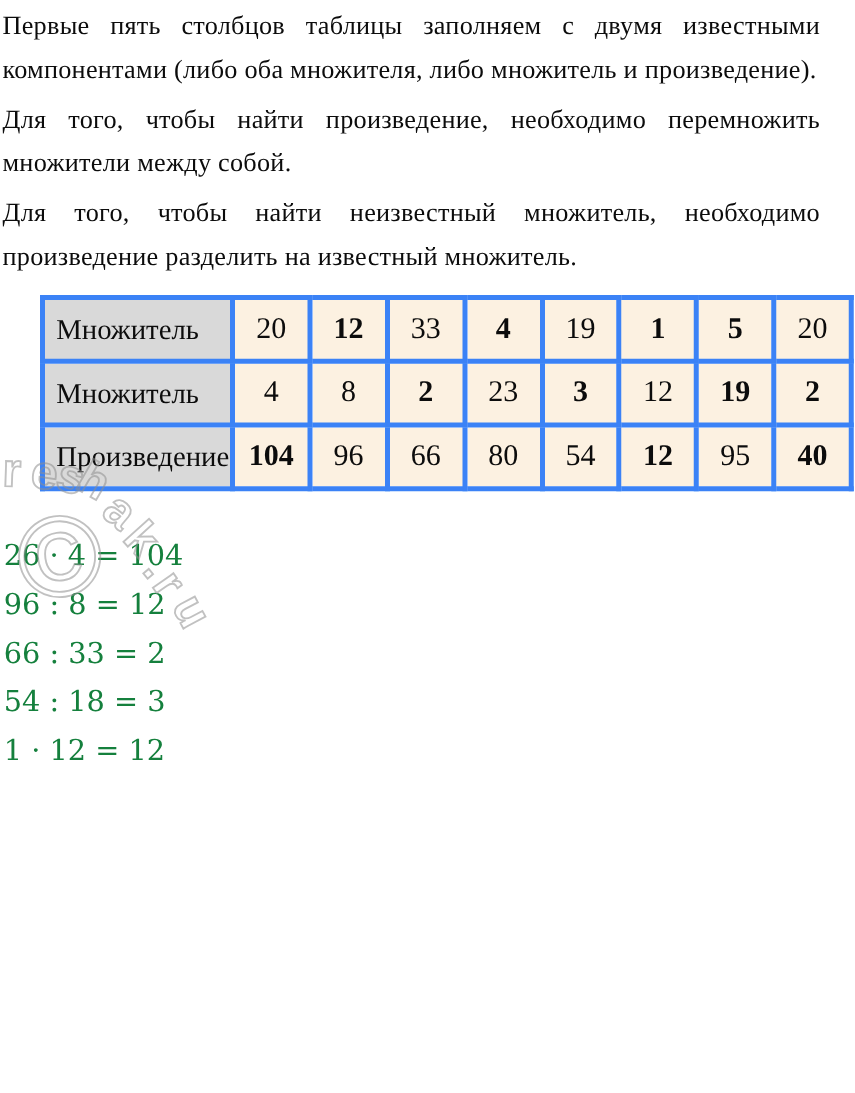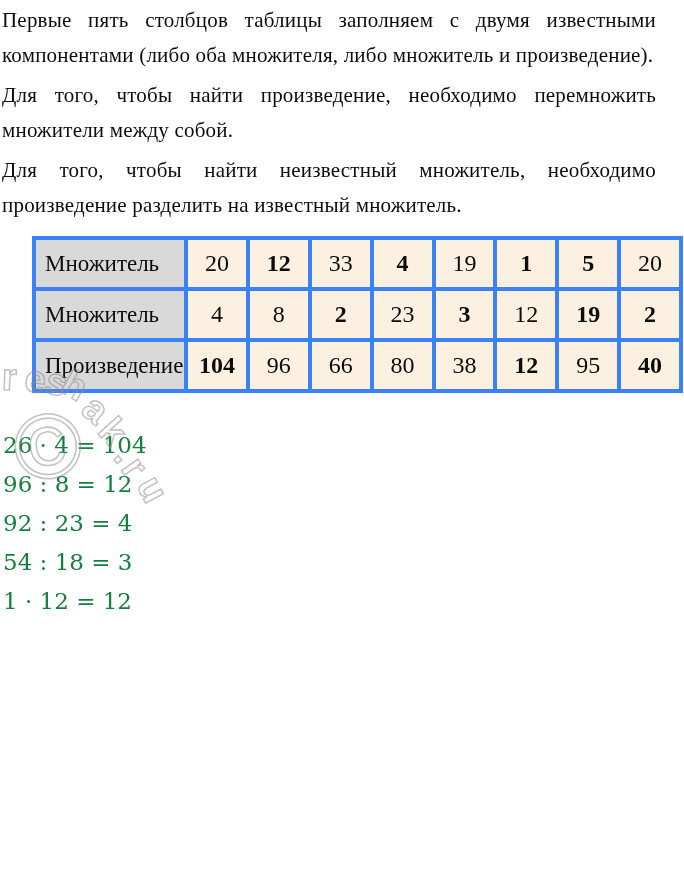--- a/index.html
+++ b/index.html
@@ -154,29 +154,29 @@
         <td>12</td>
         <td class="bold">19</td>
         <td class="bold">2</td>
       </tr>
       <tr>
         <td class="label">Произведение</td>
         <td class="bold">104</td>
         <td>96</td>
         <td>66</td>
         <td>80</td>
-        <td>38</td>
+        <td>54</td>
         <td class="bold">12</td>
         <td>95</td>
         <td class="bold">40</td>
       </tr>
     </tbody>
   </table>
 
   <div class="equations">
     <div class="eq">26 · 4 = 104</div>
     <div class="eq">96 : 8 = 12</div>
-    <div class="eq">92 : 23 = 4</div>
+    <div class="eq">66 : 33 = 2</div>
     <div class="eq">54 : 18 = 3</div>
     <div class="eq">1 · 12 = 12</div>
   </div>
 
 </div>
 
 </body></html>

